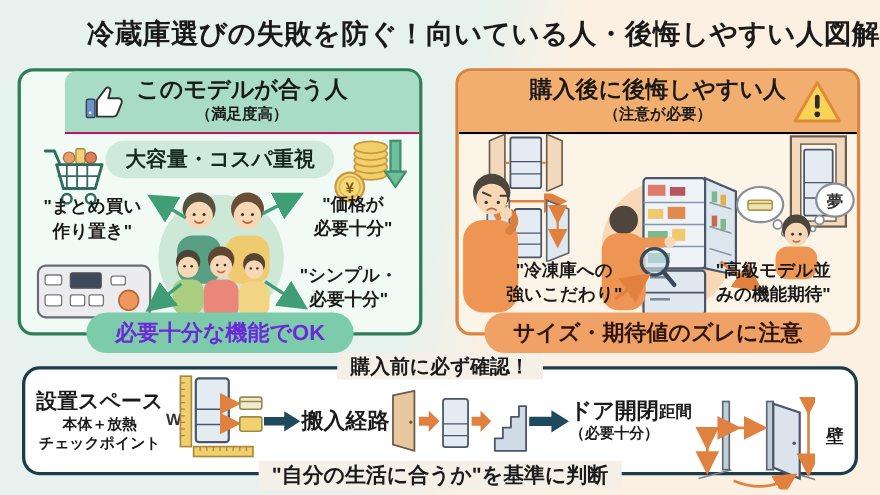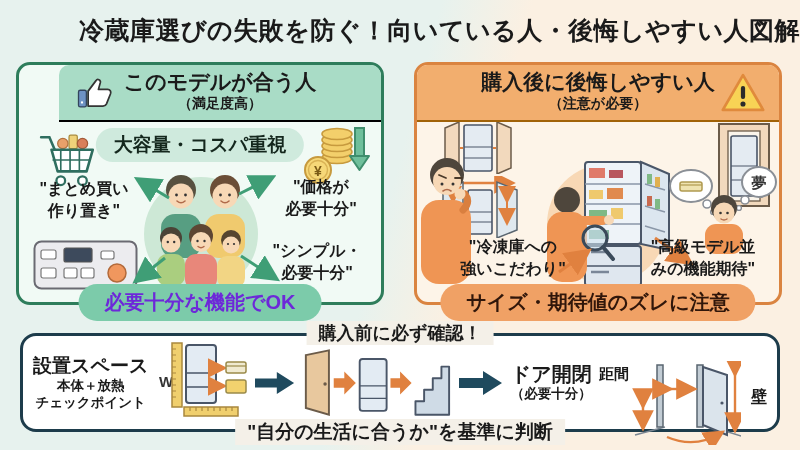--- a/index.html
+++ b/index.html
@@ -6,22 +6,22 @@
   body{font-family:"Liberation Sans","DejaVu Sans",sans-serif;color:#1a1a1a;}
   .stage{position:relative;width:800px;height:450px;overflow:hidden;
          background:linear-gradient(105deg,#e7f2ee 0%,#e7f2ee 48%,#fbf0e2 58%,#fbf0e2 100%);}
   .title{position:absolute;top:14px;left:0;width:800px;text-align:right;
          font-size:25px;font-weight:900;letter-spacing:.5px;}
   
   .panel{position:absolute;top:62px;width:368px;height:243px;border-radius:14px;box-sizing:border-box;}
   .panel.left{left:16px;border:3px solid #2e7d5b;background:#f1faf5;}
   .panel.right{left:414px;border:3px solid #da8440;background:#fdf4e8;}
   .panel-header{position:relative;height:55px;border-radius:10px 10px 0 0;text-align:center;}
-  .panel.left  .panel-header{background:#a9dcc6;border-bottom:2px solid #000000;margin-left:40px;}
-  .panel.right .panel-header{background:#f2ae6e;border-bottom:2px solid #a16207;}
+  .panel.left  .panel-header{background:#a9dcc6;border-bottom:2px solid #be185d;margin-left:40px;}
+  .panel.right .panel-header{background:#f2ae6e;border-bottom:2px solid #000000;}
   .ph-title{font-size:21px;font-weight:900;padding-top:5px;line-height:24px;}
   .ph-sub{font-size:14px;font-weight:800;line-height:18px;}
   .hdr-icon{position:absolute;top:7px;}
   .panel.left .hdr-icon{left:16px;}
   .panel.right .hdr-icon{right:14px;}
   .panel-body{position:relative;height:186px;}
   .badge{position:absolute;top:6px;left:50%;transform:translateX(-50%);white-space:nowrap;
          border-radius:20px;padding:4px 18px;font-size:19px;font-weight:900;z-index:3;}
   .badge.green{background:#cfeadd;color:#14271d;}
   .pill{position:absolute;bottom:-19px;left:50%;transform:translateX(-50%);white-space:nowrap;
@@ -306,20 +306,21 @@
           <rect x="70" y="23" width="20" height="11" rx="2" fill="#f0ead0" stroke="#9a8a4a" stroke-width="1.5"></rect>
           <path d="M70 27 h20" stroke="#9a8a4a" stroke-width="1.2"></path>
           <rect x="70" y="41" width="20" height="13" rx="2" fill="#f2d26e" stroke="#9a8a4a" stroke-width="1.5"></rect>
         </svg>
       </div>
 
       <svg width="40" height="24" viewBox="0 0 44 26">
         <polygon points="0,8 24,8 24,1 43,13 24,25 24,18 0,18" fill="#1f4a5e"></polygon>
       </svg>
 
+      <div class="cl-step2">搬入経路</div>
 
       <svg width="150" height="72" viewBox="0 0 156 74">
         <polygon points="4,8 28,3 28,70 4,63" fill="#e8c89e" stroke="#6b5b49" stroke-width="2"></polygon>
         <circle cx="24" cy="38" r="1.8" fill="#6b5b49"></circle>
         <polygon points="33,32 44,32 44,25 56,37 44,49 44,42 33,42" fill="#e0813f"></polygon>
         <rect x="60" y="12" width="28" height="54" rx="3" fill="#e3ebf3" stroke="#4a5668" stroke-width="2"></rect>
         <path d="M60 40 h28 M60 53 h28" stroke="#4a5668" stroke-width="1.4"></path>
         <polygon points="92,32 102,32 102,25 114,37 102,49 102,42 92,42" fill="#e0813f"></polygon>
         <polygon points="118,70 118,56 127,56 127,44 136,44 136,32 145,32 145,20 153,20 153,70" fill="#cfdbe6" stroke="#4a5668" stroke-width="2" stroke-linejoin="round"></polygon>
       </svg>

